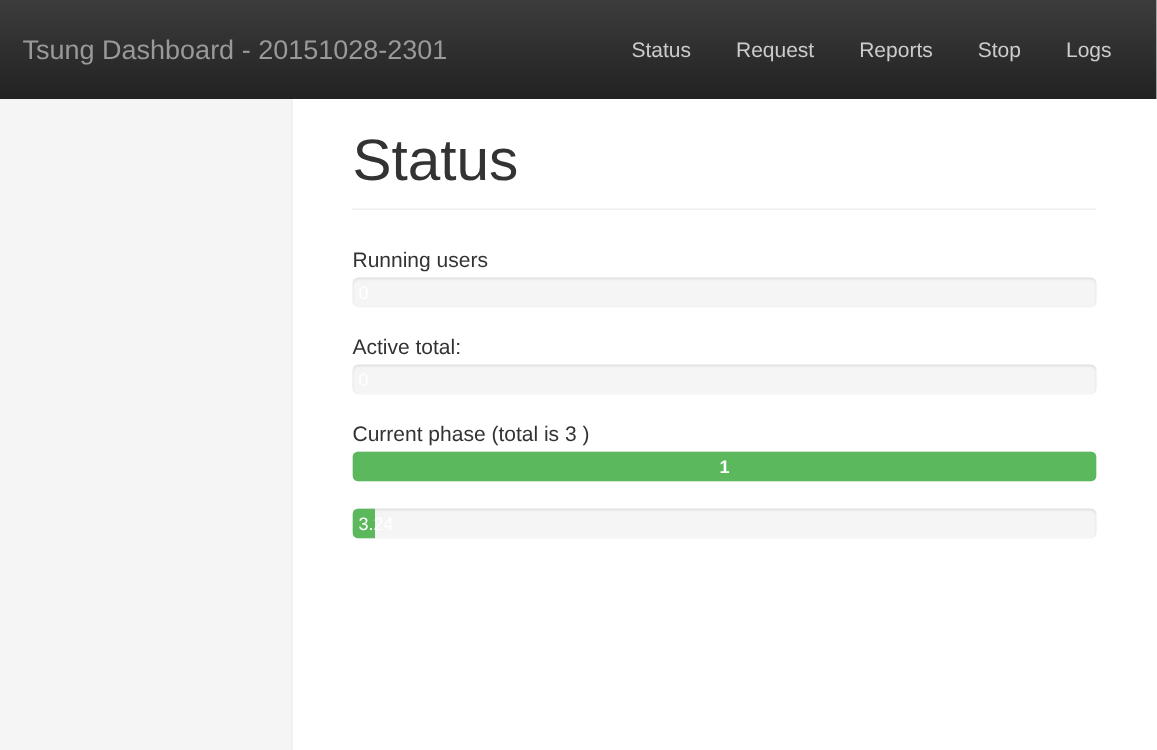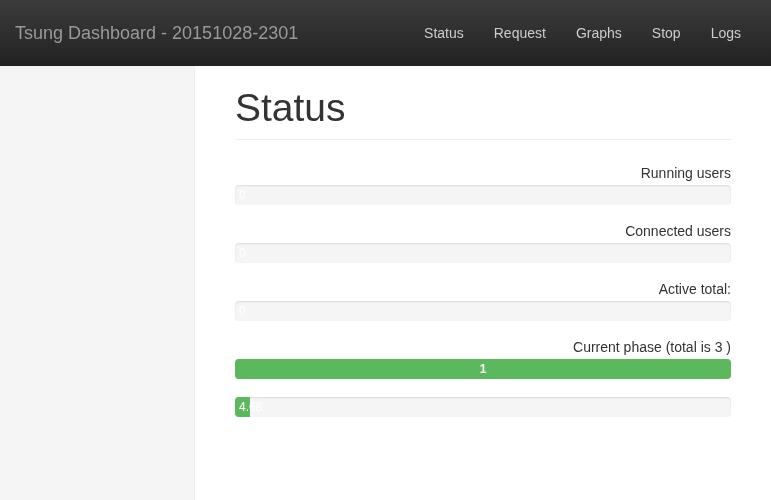--- a/index.html
+++ b/index.html
@@ -62,21 +62,20 @@
       border-bottom: 1px solid #eee;
     }
     .metric {
       margin-bottom: 18px;
     }
     .metric-label {
       font-size: 14px;
       color: #333;
       margin-bottom: 4px;
       display: block;
-      text-align: right;
     }
     .progress {
       height: 20px;
       background: #f5f5f5;
       border-radius: 4px;
       box-shadow: inset 0 1px 2px rgba(0,0,0,0.1);
       overflow: hidden;
       position: relative;
     }
     .progress-bar {
@@ -115,21 +114,21 @@
 <div class="navbar">
   <a class="navbar-brand">Tsung Dashboard - 20151028-2301</a>
   <ul class="navbar-nav">
     <li>
         <a>Status</a>
       </li>
     <li>
         <a>Request</a>
       </li>
     <li>
-        <a>Graphs</a>
+        <a>Reports</a>
       </li>
     <li>
         <a>Stop</a>
       </li>
     <li>
         <a>Logs</a>
       </li>
   </ul>
 </div>
 
@@ -138,44 +137,38 @@
   <div class="main">
     <h1 class="page-title">Status</h1>
 
     <div class="metric">
       <span class="metric-label">Running users</span>
       <div class="progress">
         <span class="progress-value-ghost">0</span>
       </div>
     </div>
 
-    <div class="metric">
-      <span class="metric-label">Connected users</span>
-      <div class="progress">
-        <span class="progress-value-ghost">0</span>
-      </div>
-    </div>
 
 
     <div class="metric">
       <span class="metric-label">Active total:</span>
       <div class="progress">
         <span class="progress-value-ghost">0</span>
       </div>
     </div>
 
     <div class="metric">
       <span class="metric-label">Current phase (total is 3 )</span>
       <div class="progress">
         <div class="progress-bar full">1</div>
       </div>
     </div>
 
     <div class="metric">
       <div class="progress">
         <div class="progress-bar" style="width:3%;">
-          <span class="progress-value-small">4.68</span>
+          <span class="progress-value-small">3.24</span>
         </div>
       </div>
     </div>
 
   </div>
 </div>
 
 </body></html>

